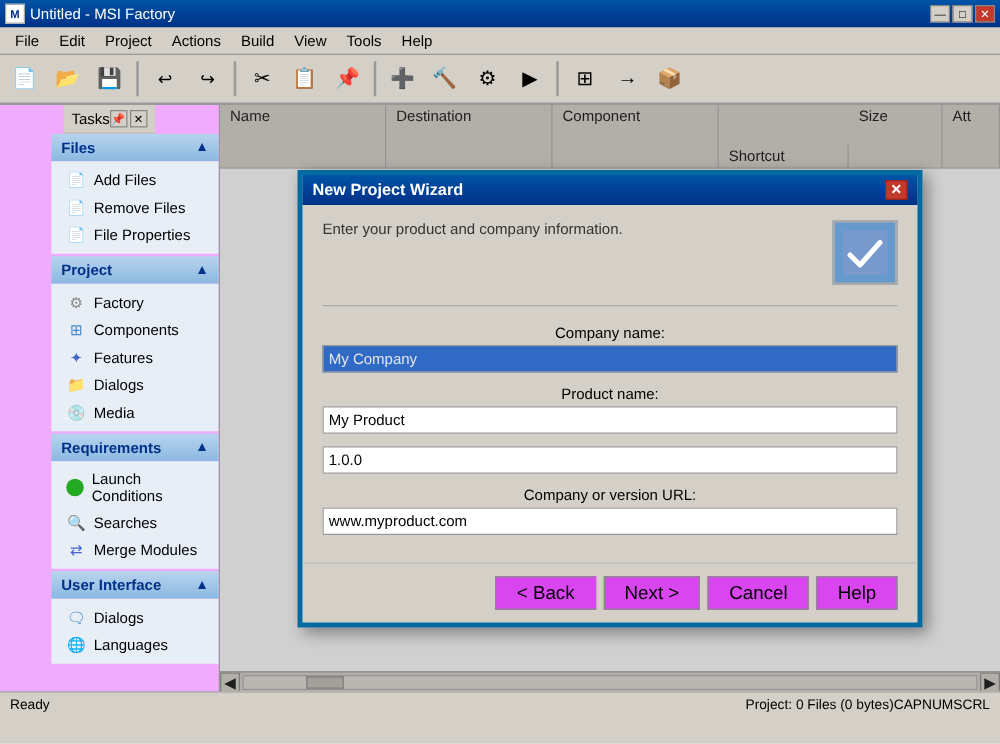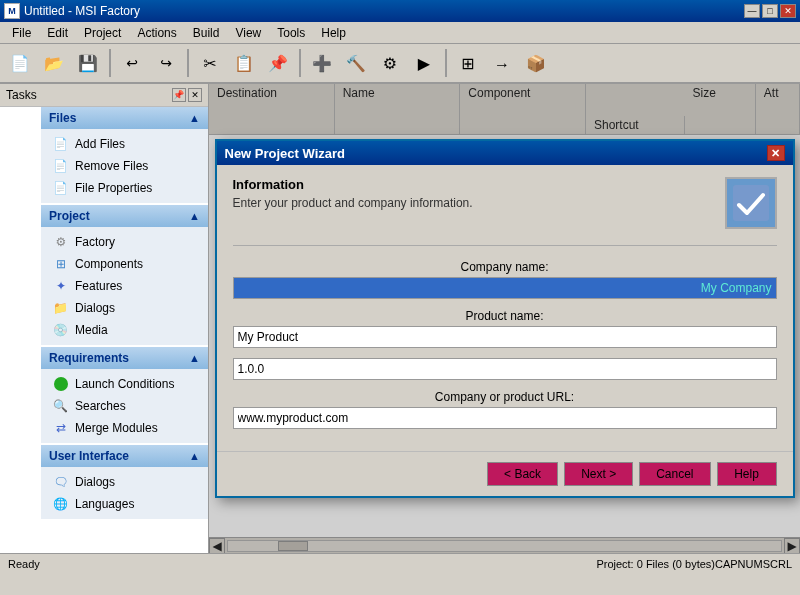--- a/index.html
+++ b/index.html
@@ -18,21 +18,21 @@
 
     
     .toolbar { background: #d4d0c8; height: 40px; display: flex; align-items: center; padding: 2px 4px; border-bottom: 2px solid #999; gap: 2px; }
     .toolbar-btn { width: 32px; height: 32px; background: #d4d0c8; border: 1px solid transparent; display: flex; align-items: center; justify-content: center; cursor: pointer; font-size: 18px; }
     .toolbar-sep { width: 2px; height: 28px; background: #999; margin: 0 3px; }
 
     
     .main-layout { display: flex; height: calc(595px - 84px - 22px - 20px); }
 
     
-    .tasks-panel { width: 209px; background: #ffffff; border-right: 1px solid #999; display: flex; flex-direction: column; overflow: hidden; }
+    .tasks-panel { width: 176px; background: #f0abfc; border-right: 1px solid #999; display: flex; flex-direction: column; overflow: hidden; align-items: center; }
     .tasks-header { background: #d4d0c8; padding: 4px 6px; font-size: 12px; display: flex; align-items: center; justify-content: space-between; border-bottom: 1px solid #bbb; }
     .tasks-header-btns { display: flex; gap: 2px; }
     .tasks-header-btn { width: 14px; height: 14px; background: #d4d0c8; border: 1px solid #888; font-size: 9px; display: flex; align-items: center; justify-content: center; cursor: pointer; }
 
     
     .section { margin-bottom: 2px; }
     .section-header { background: linear-gradient(to bottom, #b8d4ee, #8ab8e0); padding: 4px 8px; font-size: 12px; font-weight: bold; display: flex; align-items: center; justify-content: space-between; cursor: pointer; color: #003087; }
     .section-body { background: #e8eef5; padding: 4px 4px; }
     .section-item { display: flex; align-items: center; gap: 6px; padding: 3px 8px; cursor: pointer; font-size: 12px; }
     .item-icon { width: 16px; height: 16px; display: flex; align-items: center; justify-content: center; }
@@ -44,37 +44,37 @@
 
     
     .content-scroll { flex: 1; background: white; overflow: auto; }
 
     
     .status-bar { background: #d4d0c8; height: 20px; display: flex; align-items: center; padding: 0 8px; font-size: 11px; border-top: 1px solid #999; justify-content: space-between; }
     .status-right { display: flex; gap: 0; }
 
     
     .modal-overlay { position: absolute; top: 0; left: 0; right: 0; bottom: 0; background: rgba(100,100,100,0.3); display: flex; align-items: center; justify-content: center; z-index: 100; }
-    .modal { background: #d4d0c8; border: 2px solid #0369a1; width: 580px; box-shadow: 4px 4px 12px rgba(0,0,0,0.4); }
+    .modal { background: #d4d0c8; border: 4px solid #0369a1; width: 500px; box-shadow: 4px 4px 12px rgba(0,0,0,0.4); }
     .modal-titlebar { background: linear-gradient(to bottom, #0054a6, #003087); color: white; padding: 4px 8px; display: flex; align-items: center; justify-content: space-between; font-size: 13px; font-weight: bold; }
     .modal-close-btn { width: 18px; height: 16px; background: #c0392b; border: 1px solid #922; color: white; font-size: 11px; display: flex; align-items: center; justify-content: center; cursor: pointer; font-weight: bold; }
     .modal-body { padding: 12px 16px; }
     .modal-info-bar { display: flex; align-items: flex-start; justify-content: space-between; margin-bottom: 16px; }
     .modal-info-text h3 { font-size: 13px; font-weight: bold; color: #000; margin-bottom: 4px; }
     .modal-info-text p { font-size: 12px; color: #333; }
     .modal-logo { width: 52px; height: 52px; background: #6699cc; border: 2px solid #aaa; display: flex; align-items: center; justify-content: center; }
     .checkmark-svg { width: 40px; height: 40px; }
 
     .form-group { margin-bottom: 10px; }
     .form-label { font-size: 12px; margin-bottom: 3px; display: block; text-align: center; }
     .form-input { width: 100%; height: 22px; border: 1px solid #999; padding: 2px 4px; font-size: 12px; background: white; }
-    .form-input.selected { background: #316ac5; color: #5eead4; text-align: right; }
+    .form-input.selected { background: #316ac5; color: #e5e5e5; }
 
     .modal-footer { display: flex; justify-content: flex-end; gap: 6px; padding: 10px 16px; border-top: 1px solid #bbb; }
-    .modal-btn { padding: 4px 16px; font-size: 12px; background: #be185d; border: 1px solid #888; cursor: pointer; min-width: 60px; }
+    .modal-btn { padding: 4px 16px; font-size: 15px; background: #d946ef; border: 1px solid #888; cursor: pointer; min-width: 60px; }
 
     
     .tasks-scroll { overflow-y: auto; flex: 1; margin-left: 41px; }
     .icon-green-circle { width: 14px; height: 14px; border-radius: 50%; background: #22aa22; display: inline-block; }
 
     .section-collapse { font-size: 11px; font-weight: bold; color: #003087; }
 
     .horizontal-scrollbar { height: 16px; background: #d4d0c8; border-top: 1px solid #999; display: flex; align-items: center; }
     .h-scrollbar-track { flex: 1; height: 12px; background: #e0dcd4; border: 1px solid #aaa; margin: 0 2px; position: relative; }
     .h-scrollbar-thumb { width: 30px; height: 10px; background: #c0bbb2; border: 1px solid #888; position: absolute; left: 50px; top: 0; }
@@ -263,22 +263,22 @@
           </div>
         </div>
       </div>
 
     </div>
   </div>
 
   <div class="content-area">
 
     <div class="content-header">
+      <div class="col-header" style="flex:2;">Name</div>
       <div class="col-header" style="flex:2;">Destination</div>
-      <div class="col-header" style="flex:2;">Name</div>
       <div class="col-header" style="flex:2;">Component</div>
       <div class="col-header" style="flex:1.5;margin-top:32px;">Shortcut</div>
       <div class="col-header" style="flex:1;">Size</div>
       <div class="col-header" style="flex:0.5;">Att</div>
     </div>
     <div class="content-scroll"></div>
 
     <div class="horizontal-scrollbar">
       <div style="width:16px;height:16px;background:#d4d0c8;border:1px solid #888;display:flex;align-items:center;justify-content:center;cursor:pointer;">◀</div>
       <div class="h-scrollbar-track">
@@ -292,21 +292,20 @@
 
         <div class="modal-titlebar">
           <span>New Project Wizard</span>
           <div class="modal-close-btn">✕</div>
         </div>
 
         <div class="modal-body">
 
           <div class="modal-info-bar">
             <div class="modal-info-text">
-              <h3>Information</h3>
               <p>Enter your product and company information.</p>
             </div>
             <div class="modal-logo">
               <svg class="checkmark-svg" viewBox="0 0 40 40">
                 <rect x="2" y="2" width="36" height="36" fill="#7799cc" rx="3"></rect>
                 <polyline points="8,22 16,30 32,12" stroke="white" stroke-width="4" fill="none" stroke-linecap="round" stroke-linejoin="round"></polyline>
               </svg>
             </div>
           </div>
 
@@ -320,21 +319,21 @@
           <div class="form-group">
             <label class="form-label">Product name:</label>
             <input type="text" class="form-input" value="My Product" style="">
           </div>
 
           <div class="form-group">
             <input type="text" class="form-input" value="1.0.0" style="">
           </div>
 
           <div class="form-group">
-            <label class="form-label">Company or product URL:</label>
+            <label class="form-label">Company or version URL:</label>
             <input type="text" class="form-input" value="www.myproduct.com" style="">
           </div>
 
         </div>
 
         <div class="modal-footer">
           <button class="modal-btn">&lt; Back</button>
           <button class="modal-btn">Next &gt;</button>
           <button class="modal-btn">Cancel</button>
           <button class="modal-btn">Help</button>

